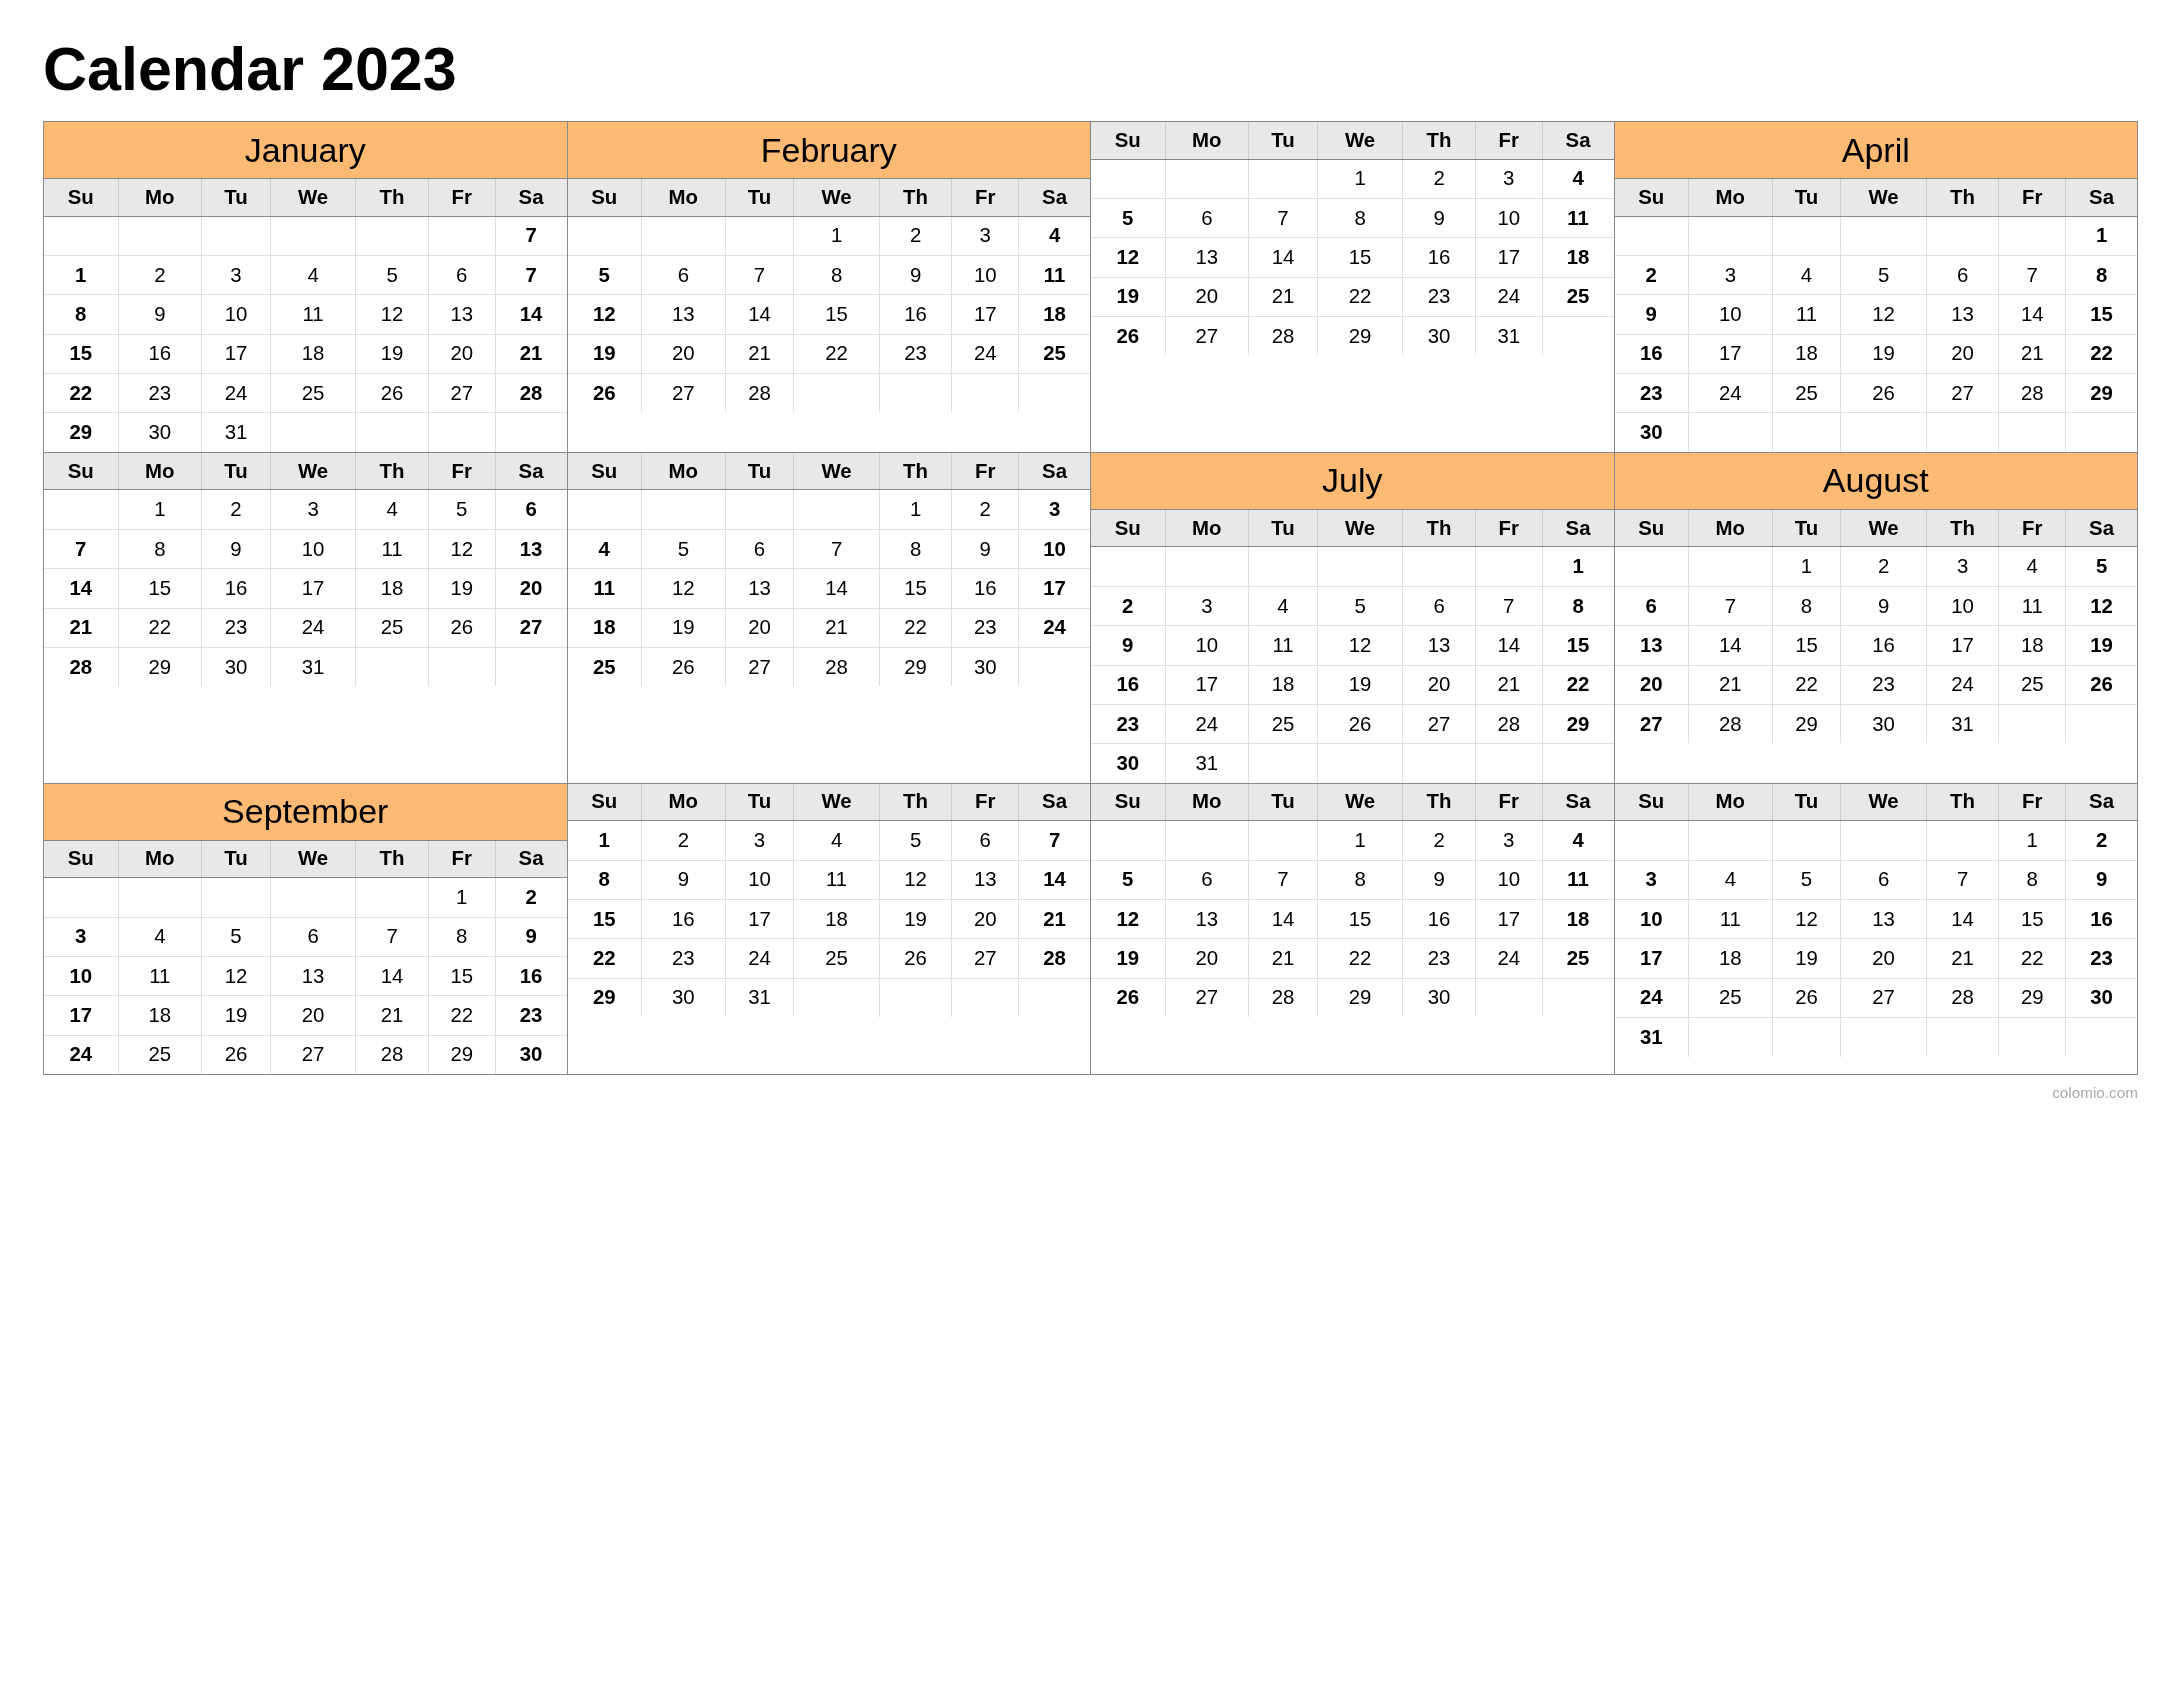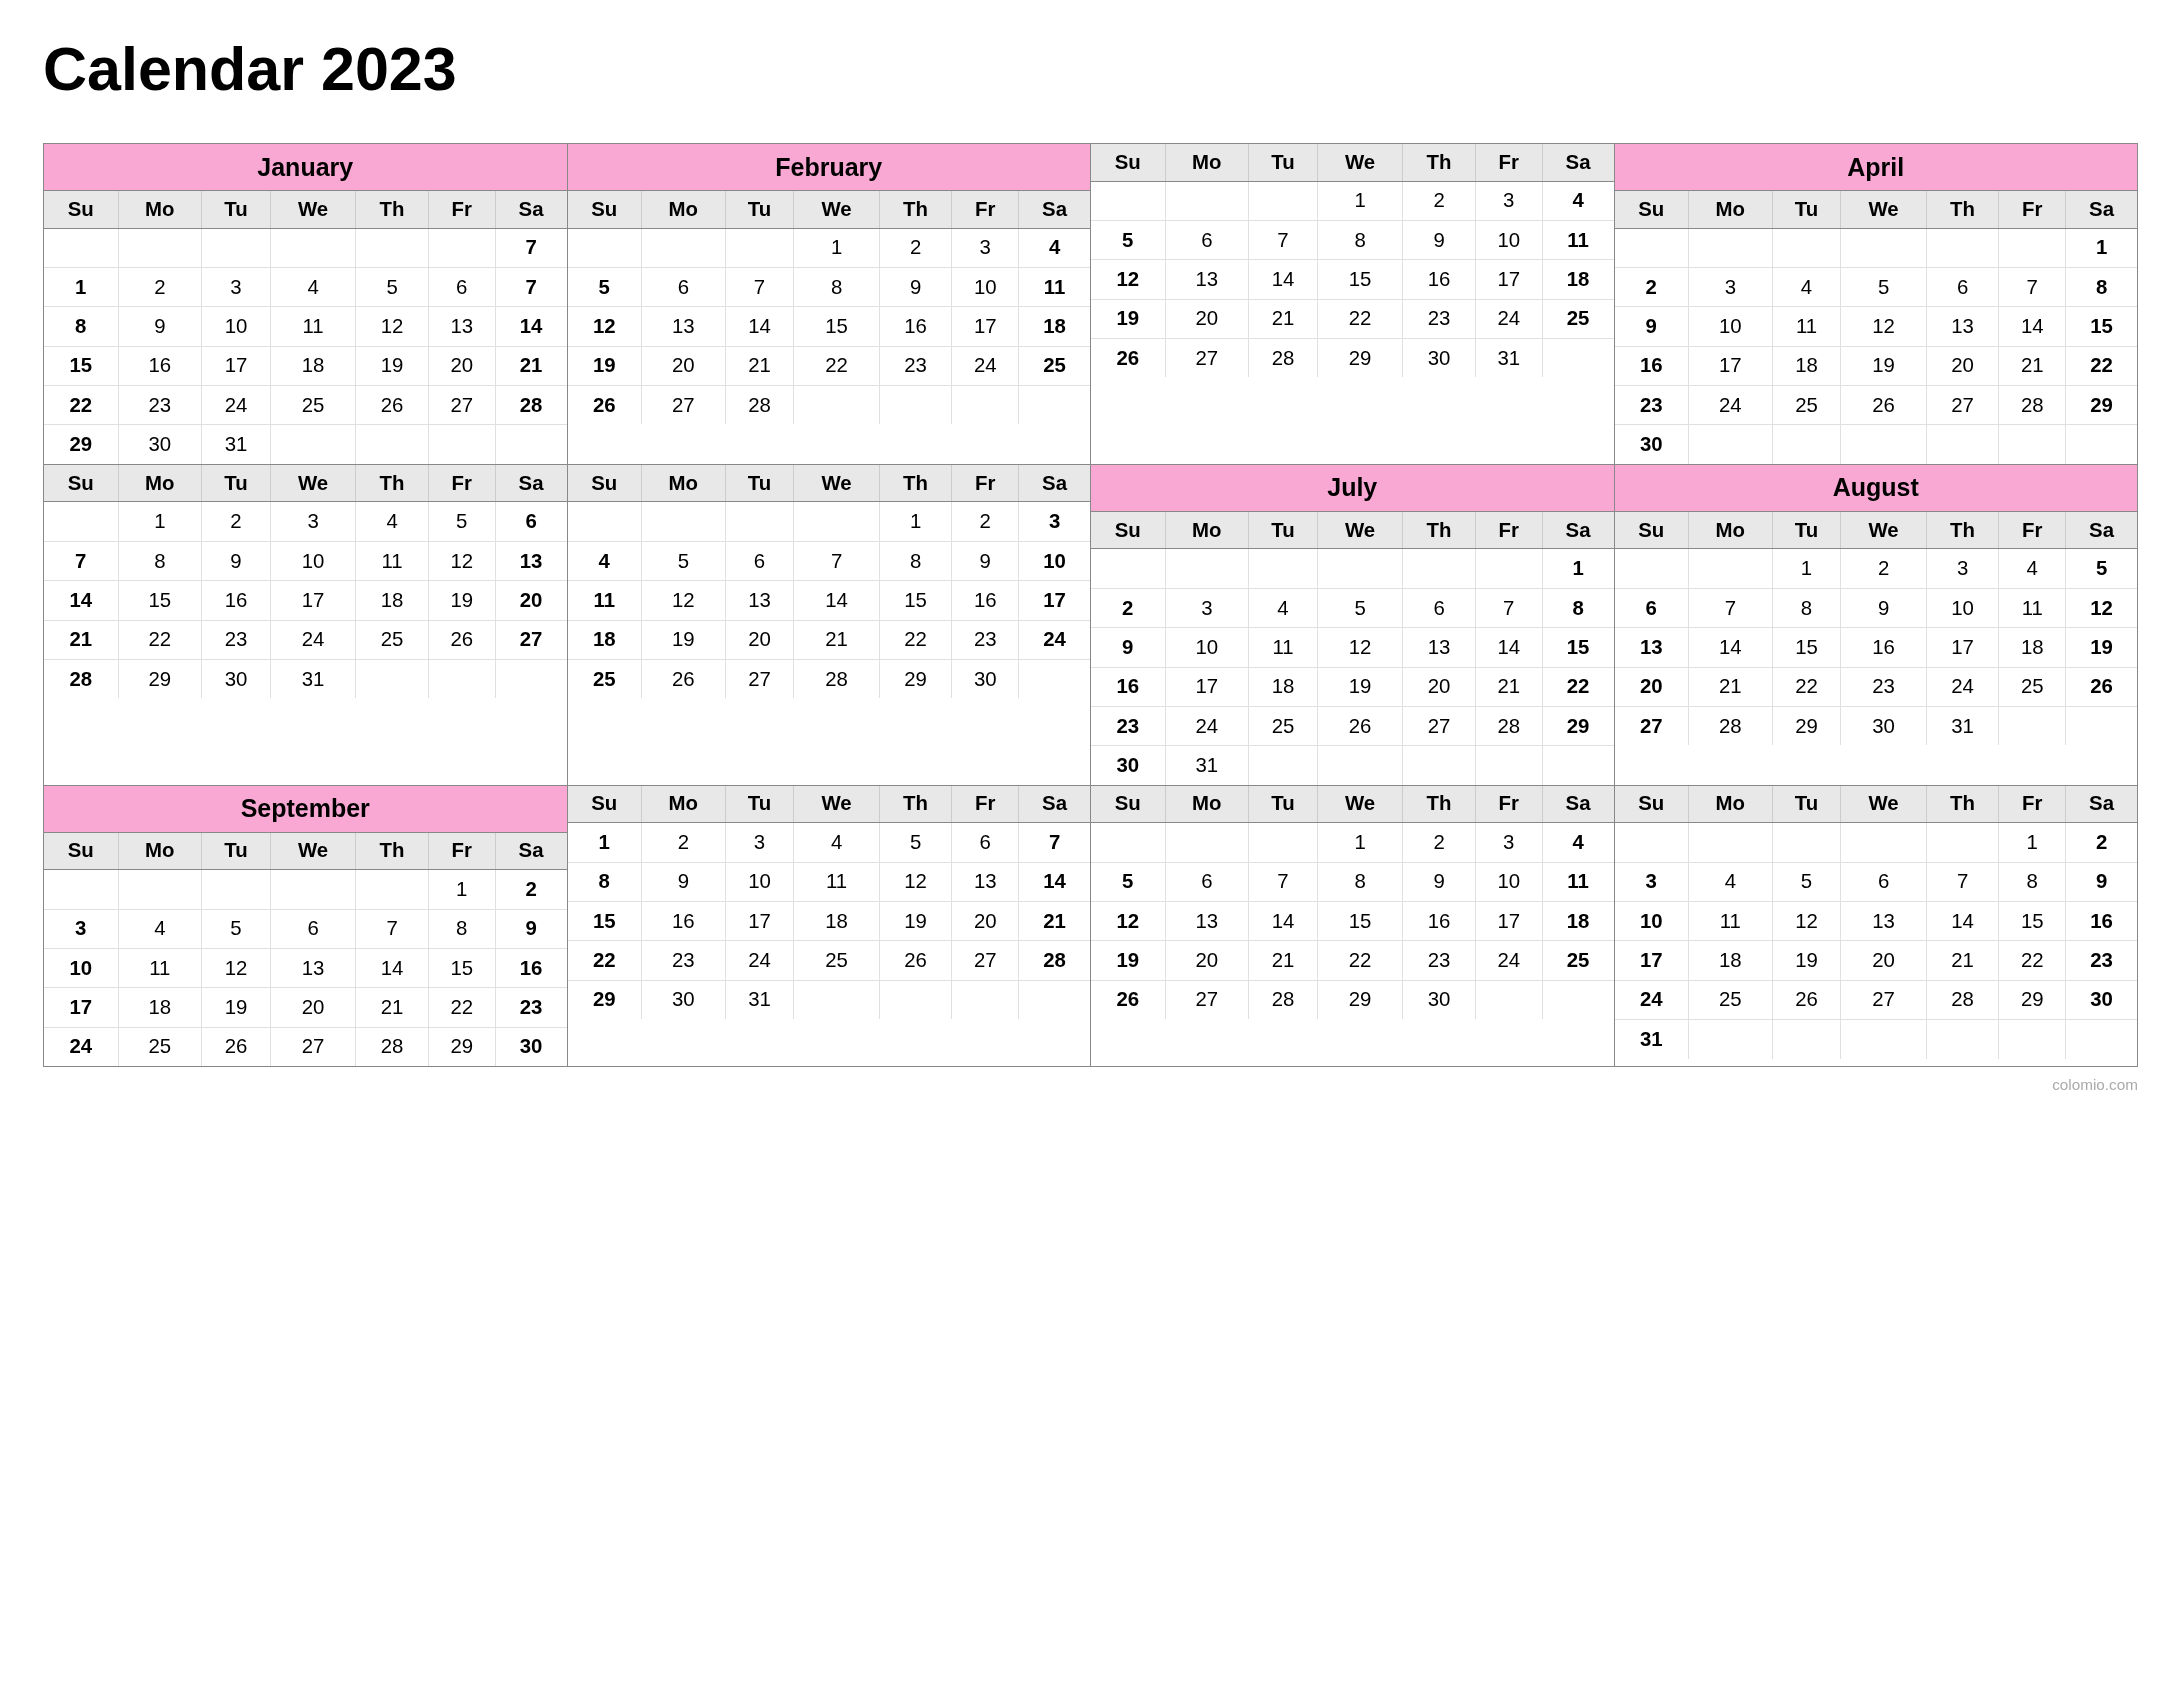--- a/index.html
+++ b/index.html
@@ -6,39 +6,39 @@
     body {
       background: #fff;
       font-family: Arial, sans-serif;
       padding: 34px 43px;
       width: 2181px;
       min-height: 1685px;
     }
     h1 {
       font-size: 61px;
       font-weight: bold;
-      margin-bottom: 39px;
+      margin-bottom: 17px;
       color: #000;
     }
     .calendar-grid {
       display: grid;
       grid-template-columns: repeat(4, 1fr);
       gap: 0;
       border-left: 1.7px solid #888;
       border-top: 1.7px solid #888;
     }
     .month-block {
       border-right: 1.7px solid #888;
       border-bottom: 1.7px solid #888;
     }
     .month-header {
-      background: #f9a8d4;
+      background: #fdba74;
       text-align: center;
-      font-size: 25px;
-      font-weight: bold;
+      font-size: 34px;
+      font-weight: normal;
       padding: 8.5px 0;
       border-bottom: 0.9px solid #888;
     }
     .month-table {
       width: 100%;
       border-collapse: collapse;
     }
     .month-table th {
       background: #e8e8e8;
       text-align: center;

